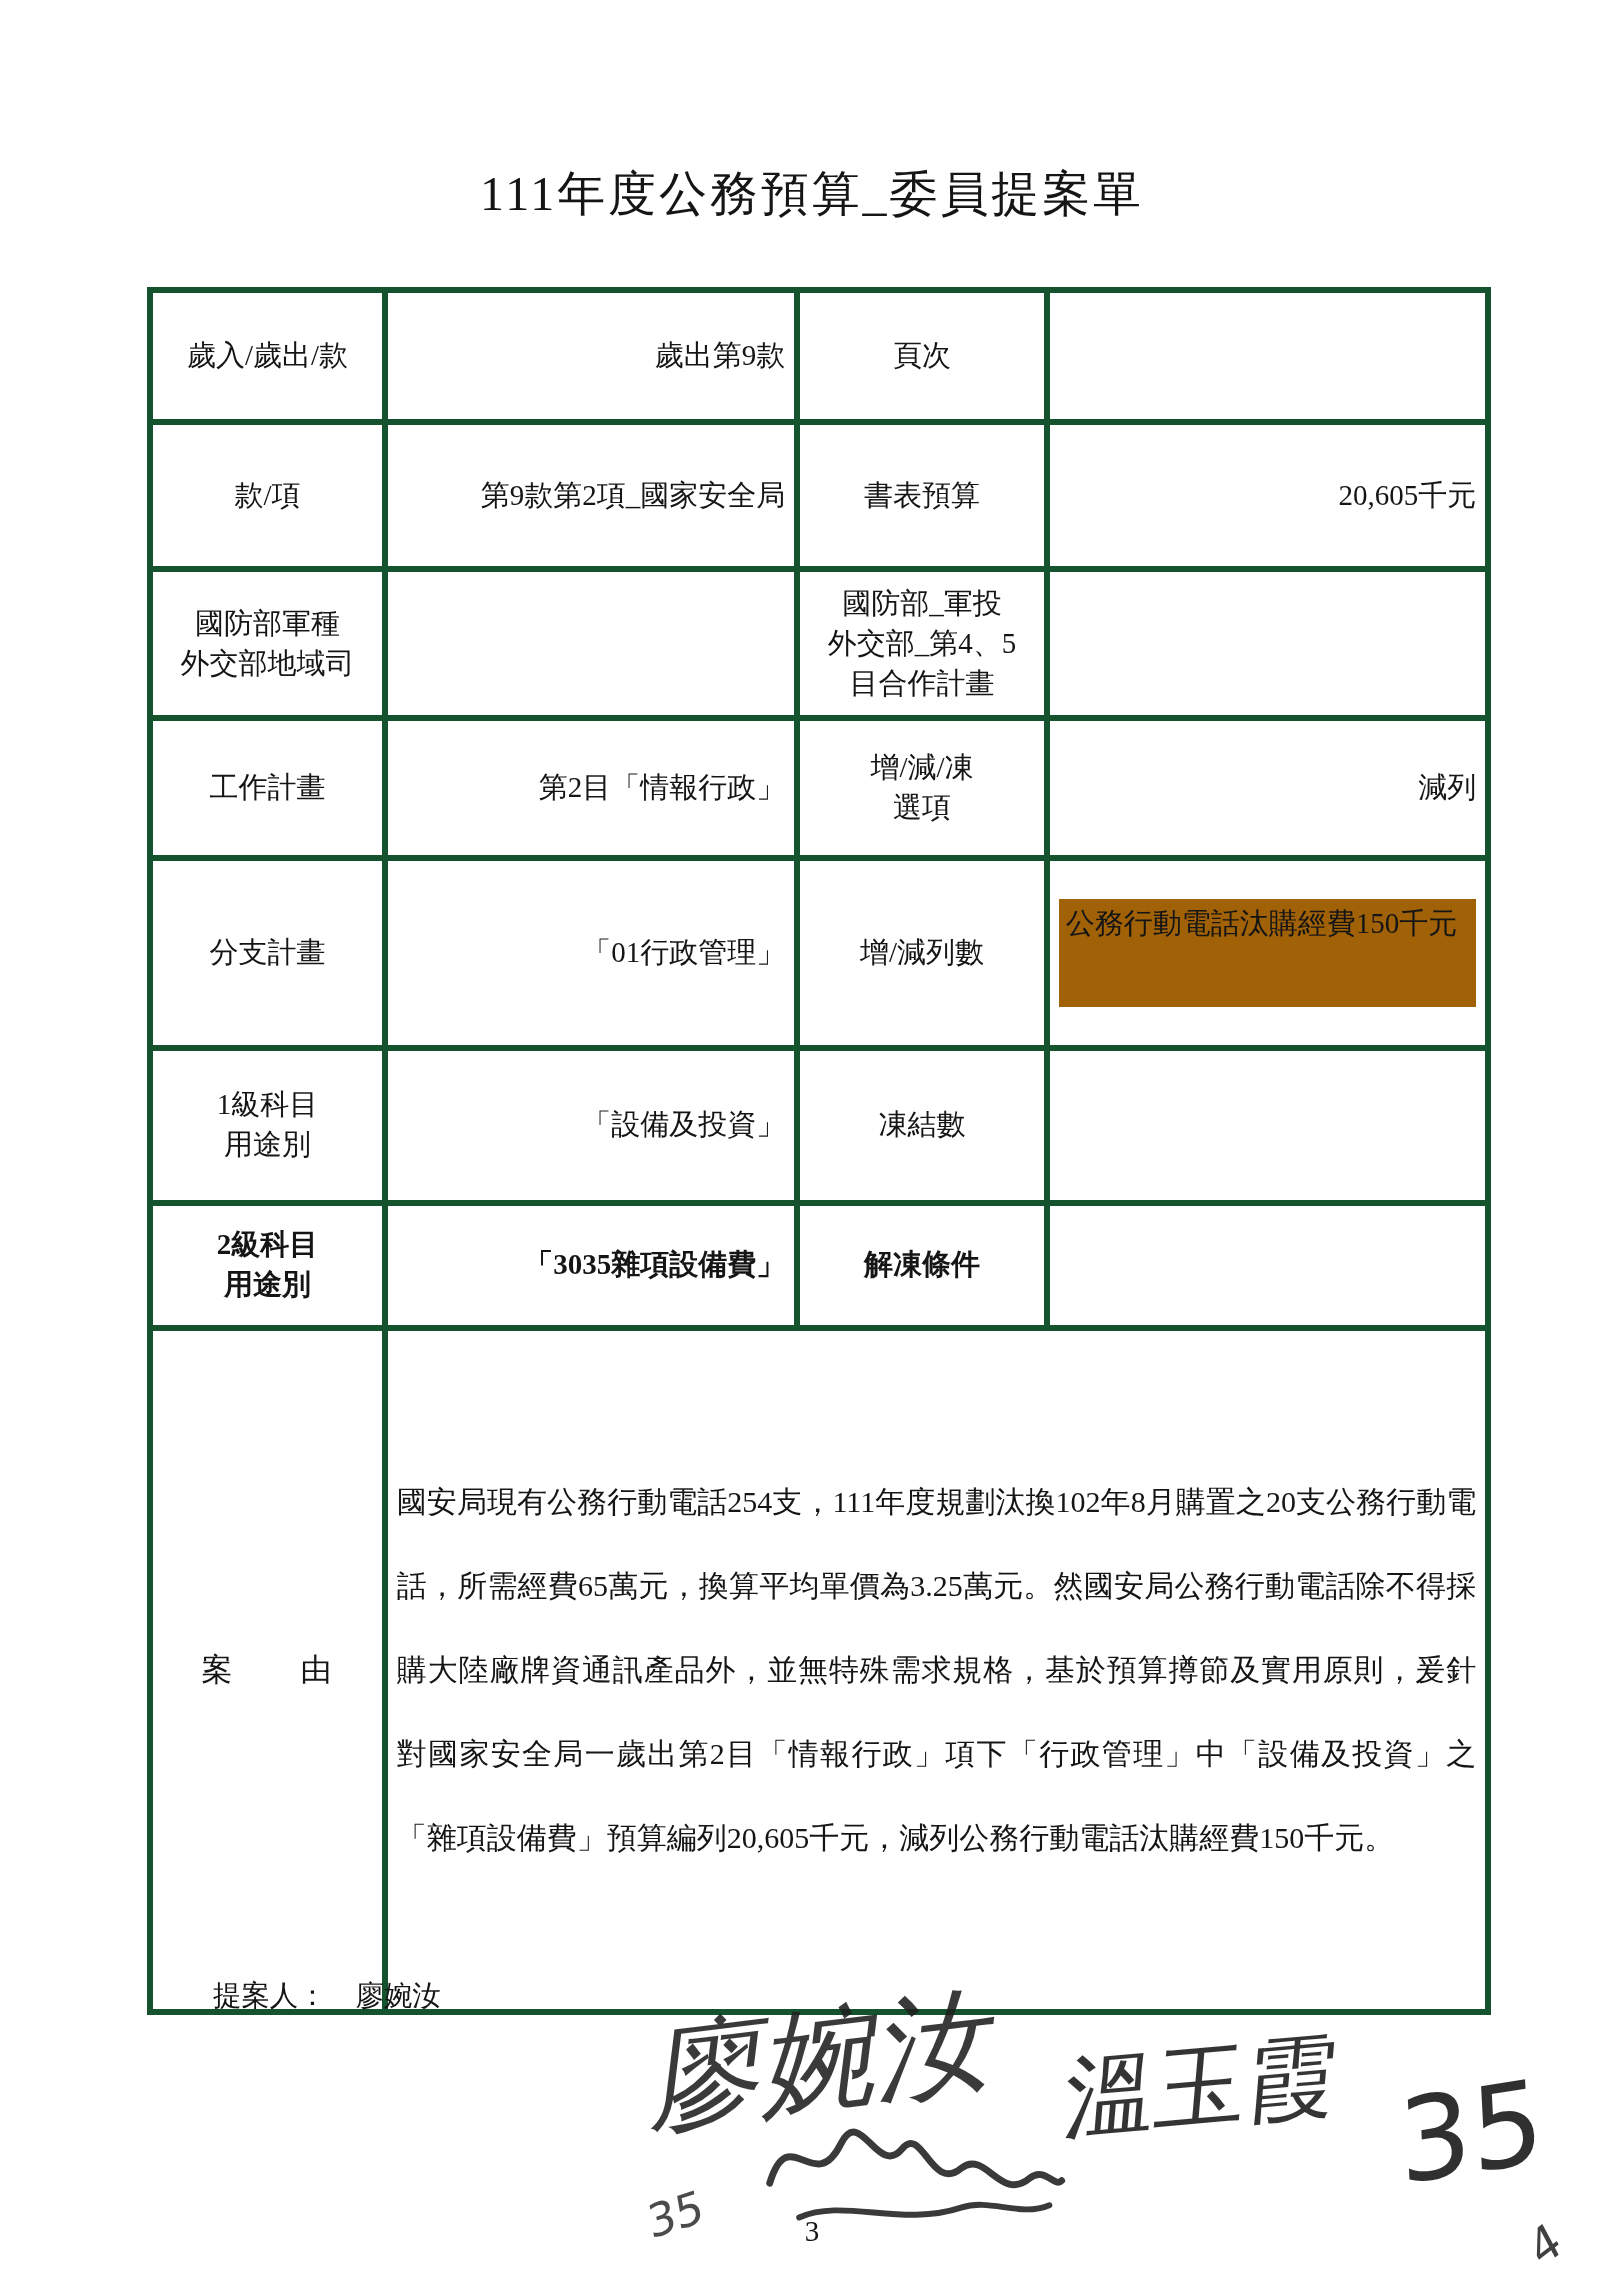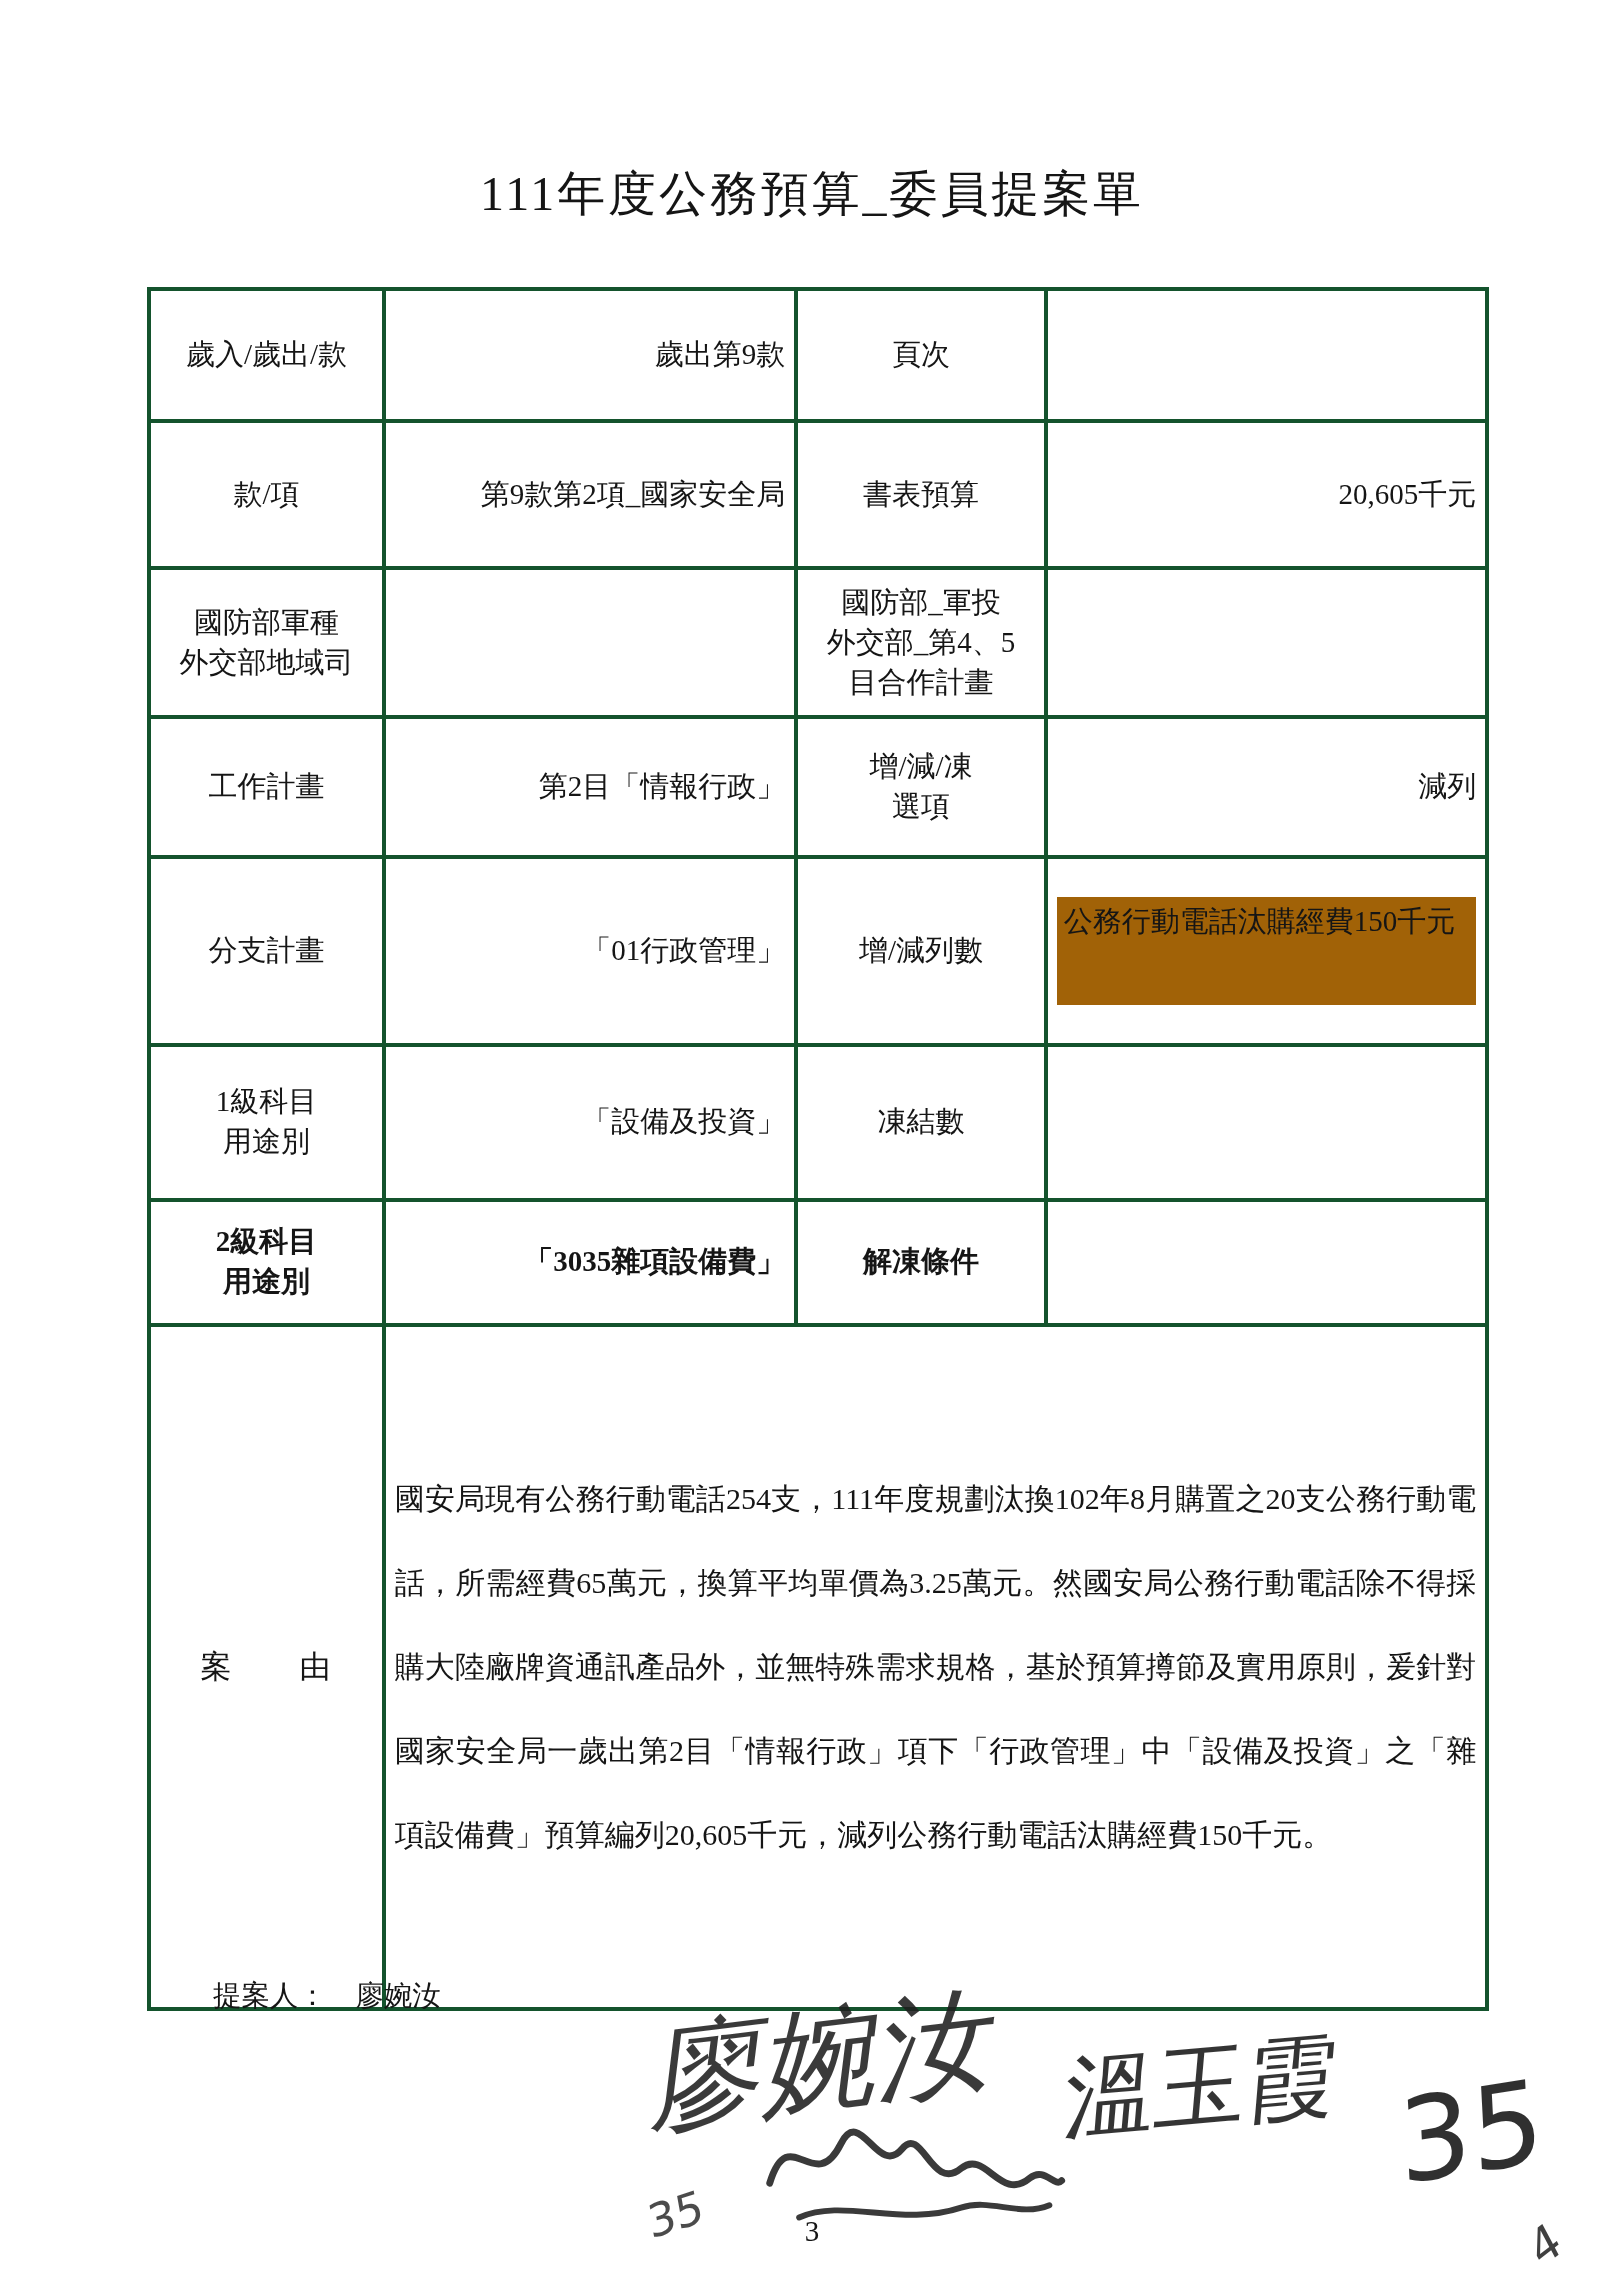--- a/index.html
+++ b/index.html
@@ -14,21 +14,21 @@
   .title{
     position:absolute;top:162px;left:0;width:100%;
     text-align:center;font-size:48px;letter-spacing:2.9px;
   }
   table.form{
     position:absolute;left:147px;top:287px;
     width:1339px;border-collapse:collapse;table-layout:fixed;
     font-size:29px;
   }
   table.form td{
-    border:4px solid #14532d;
+    border:6px solid #14532d;
     vertical-align:middle;
     padding:4.9px 8.8px;
     white-space:pre-line;
     overflow:hidden;
   }
   td.lab{text-align:center;}
   td.val{text-align:right;padding-left:15.7px;}
   tr.r1{height:132px;} tr.r2{height:147px;} tr.r3{height:149px;}
   tr.r4{height:140px;margin-left:8px;} tr.r5{height:140px;} tr.r6{height:155px;padding-left:13px;}
   tr.r7{height:125px;font-weight:bold;} tr.r8{height:684px;}

